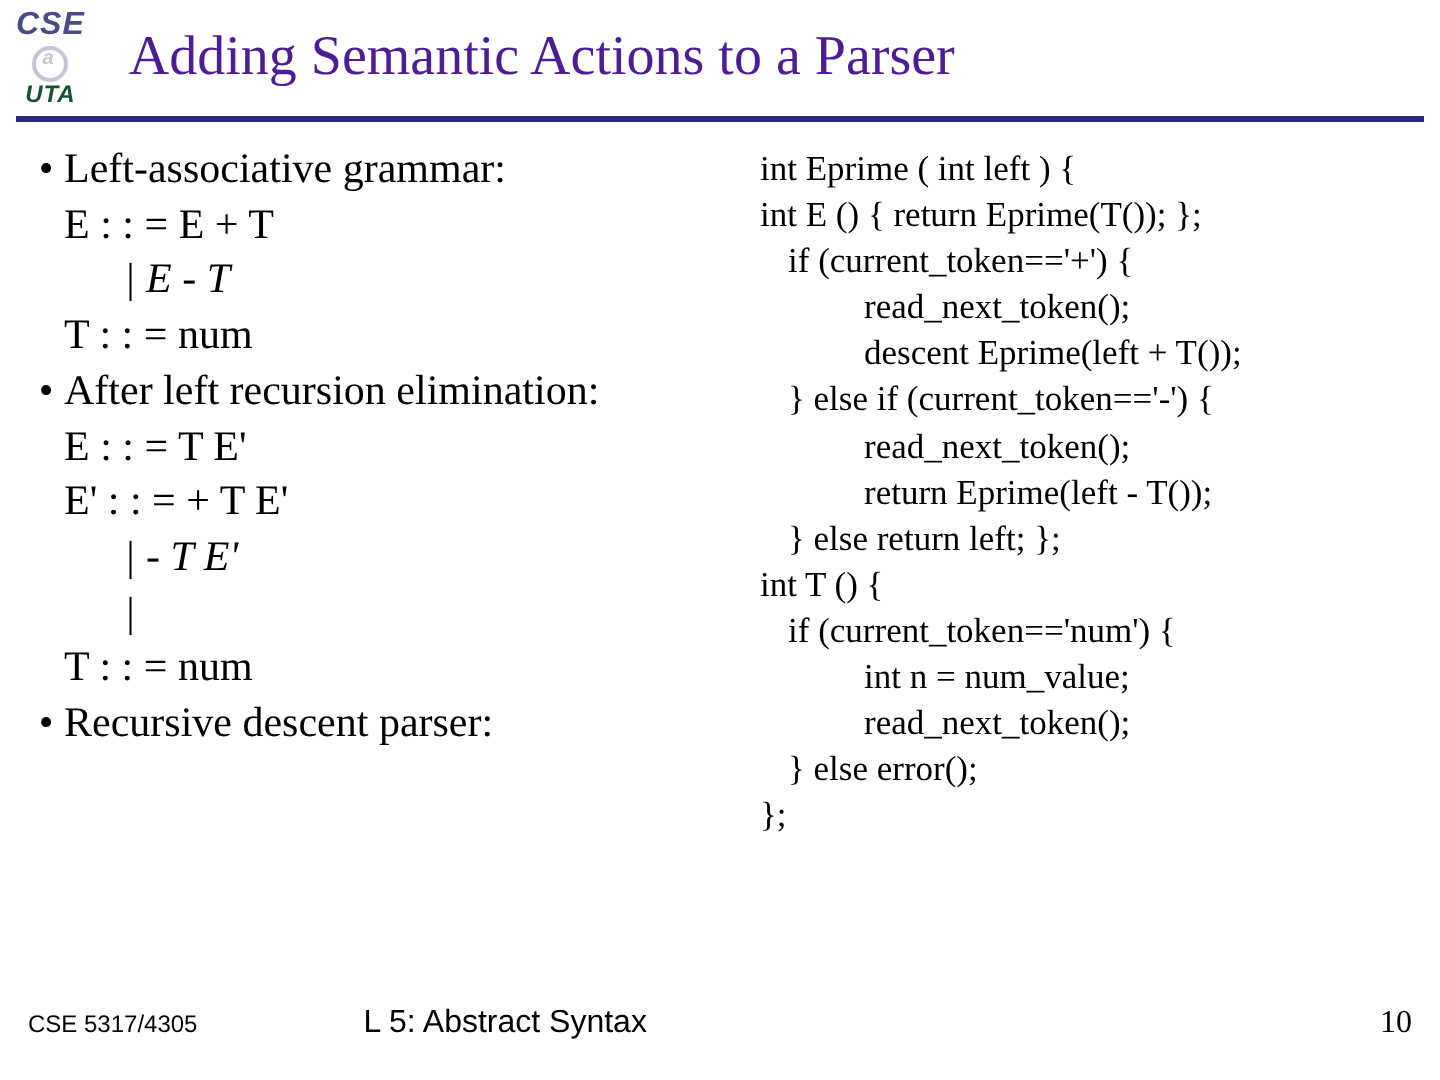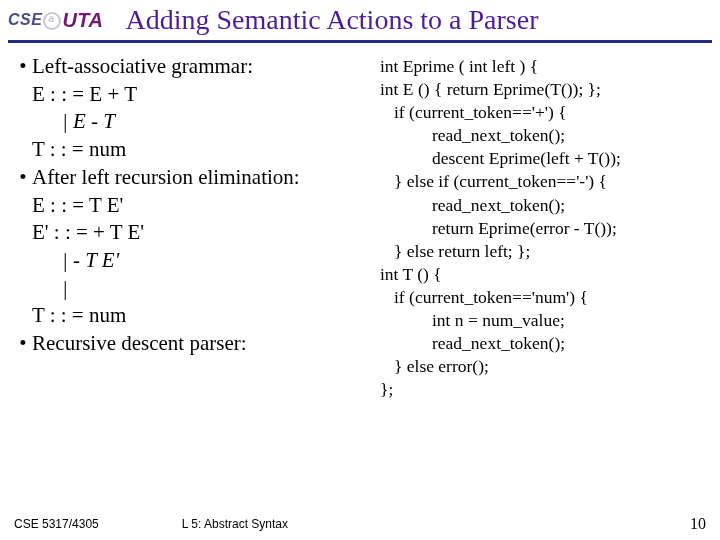--- a/index.html
+++ b/index.html
@@ -1,37 +1,37 @@
 <!DOCTYPE html>
 <html><head>
 <meta charset="utf-8">
 <style>
   * { margin: 0; padding: 0; box-sizing: border-box; }
   html, body { width: 720px; height: 540px; font-family: "Times New Roman", Times, serif; background: #fff; color: #000; overflow: hidden; }
   .slide { width: 720px; height: 540px; position: relative; padding: 0; }
   .header { display: flex; align-items: center; padding: 4px 8px 0 8px; }
-  .logo { display: flex; align-items: center; margin-right: 10px; }
+  .logo { display: flex; align-items: center; margin-right: 10px; flex-direction: column; }
   .logo-cse { font-family: Arial, Helvetica, sans-serif; font-weight: 900; font-style: italic; font-size: 16px; letter-spacing: 0.5px; color: #4a4d85; }
   .logo-at { display:inline-block; width:18px; height:18px; border:2px solid #c6c7d6; border-radius:50%; margin: 0 1px; position: relative; top:1px; }
   .logo-at::after { content:"a"; font-family: Arial; font-size:10px; color:#c6c7d6; position:absolute; left:3px; top:-1px; font-style: italic; font-weight: bold;}
-  .logo-uta { font-family: Arial, Helvetica, sans-serif; font-weight: 900; font-style: italic; font-size: 20px; letter-spacing: 0.5px; color: #701a75; text-align: center; }
+  .logo-uta { font-family: Arial, Helvetica, sans-serif; font-weight: 900; font-style: italic; font-size: 12px; letter-spacing: 0.5px; color: #14532d; text-align: center; }
   .title { font-size: 28px; color: #4c1d95; font-family: "Times New Roman", Times, serif; margin-left: 12px; }
   .hr { height: 3px; background: #2a2a7a; margin: 4px 8px 0 8px; }
   .body { display: flex; padding: 10px 14px 0 14px; height: 440px; }
   .left { width: 360px; font-size: 21px; line-height: 1.32; }
   .left .bullet { display: flex; }
   .left .dot { width: 18px; flex: 0 0 18px; text-align: center; }
   .left .ind1 { padding-left: 18px; }
   .left .ind2 { padding-left: 48px; font-style: italic; }
   .right { flex: 1; font-size: 17.5px; line-height: 1.32; padding-left: 6px; padding-top: 2px;}
   .right .r-ind1 { padding-left: 14px; }
   .right .r-ind3 { padding-left: 52px; }
-  .footer { position: absolute; bottom: 7px; left: 0; right: 0; display: flex; align-items: center; padding: 0 14px; font-family: Arial, Helvetica, sans-serif; }
+  .footer { position: absolute; bottom: 19px; left: 0; right: 0; display: flex; align-items: center; padding: 0 14px; font-family: Arial, Helvetica, sans-serif; }
   .f-left { font-size: 12px; color: #000; }
-  .f-mid { font-size: 12px; color: #000; margin-left: 70px; padding-left: 13px;}
+  .f-mid { font-size: 16px; color: #000; margin-left: 70px; padding-left: 13px;}
   .f-right { margin-left: auto; font-size: 16px; color: #000; font-family: "Times New Roman", serif;}
 </style>
 </head>
 <body>
 
 <div class="slide">
   <div class="header">
     <div class="logo">
       <span class="logo-cse">CSE</span>
       <span class="logo-at"></span>
@@ -66,21 +66,21 @@
     </div>
 
     <div class="right">
       <div>int Eprime ( int left ) {</div>
       <div>int E () { return Eprime(T()); };</div>
       <div class="r-ind1">if (current_token=='+') {</div>
       <div class="r-ind3">read_next_token();</div>
       <div class="r-ind3">descent Eprime(left + T());</div>
       <div class="r-ind1">} else if (current_token=='-') {</div>
       <div class="r-ind3">read_next_token();</div>
-      <div class="r-ind3">return Eprime(error - T());</div>
+      <div class="r-ind3">return Eprime(left - T());</div>
       <div class="r-ind1">} else return left;  };</div>
       <div>int T () {</div>
       <div class="r-ind1">if (current_token=='num') {</div>
       <div class="r-ind3">int n = num_value;</div>
       <div class="r-ind3">read_next_token();</div>
       <div class="r-ind1">} else error();</div>
       <div>};</div>
     </div>
   </div>
 

